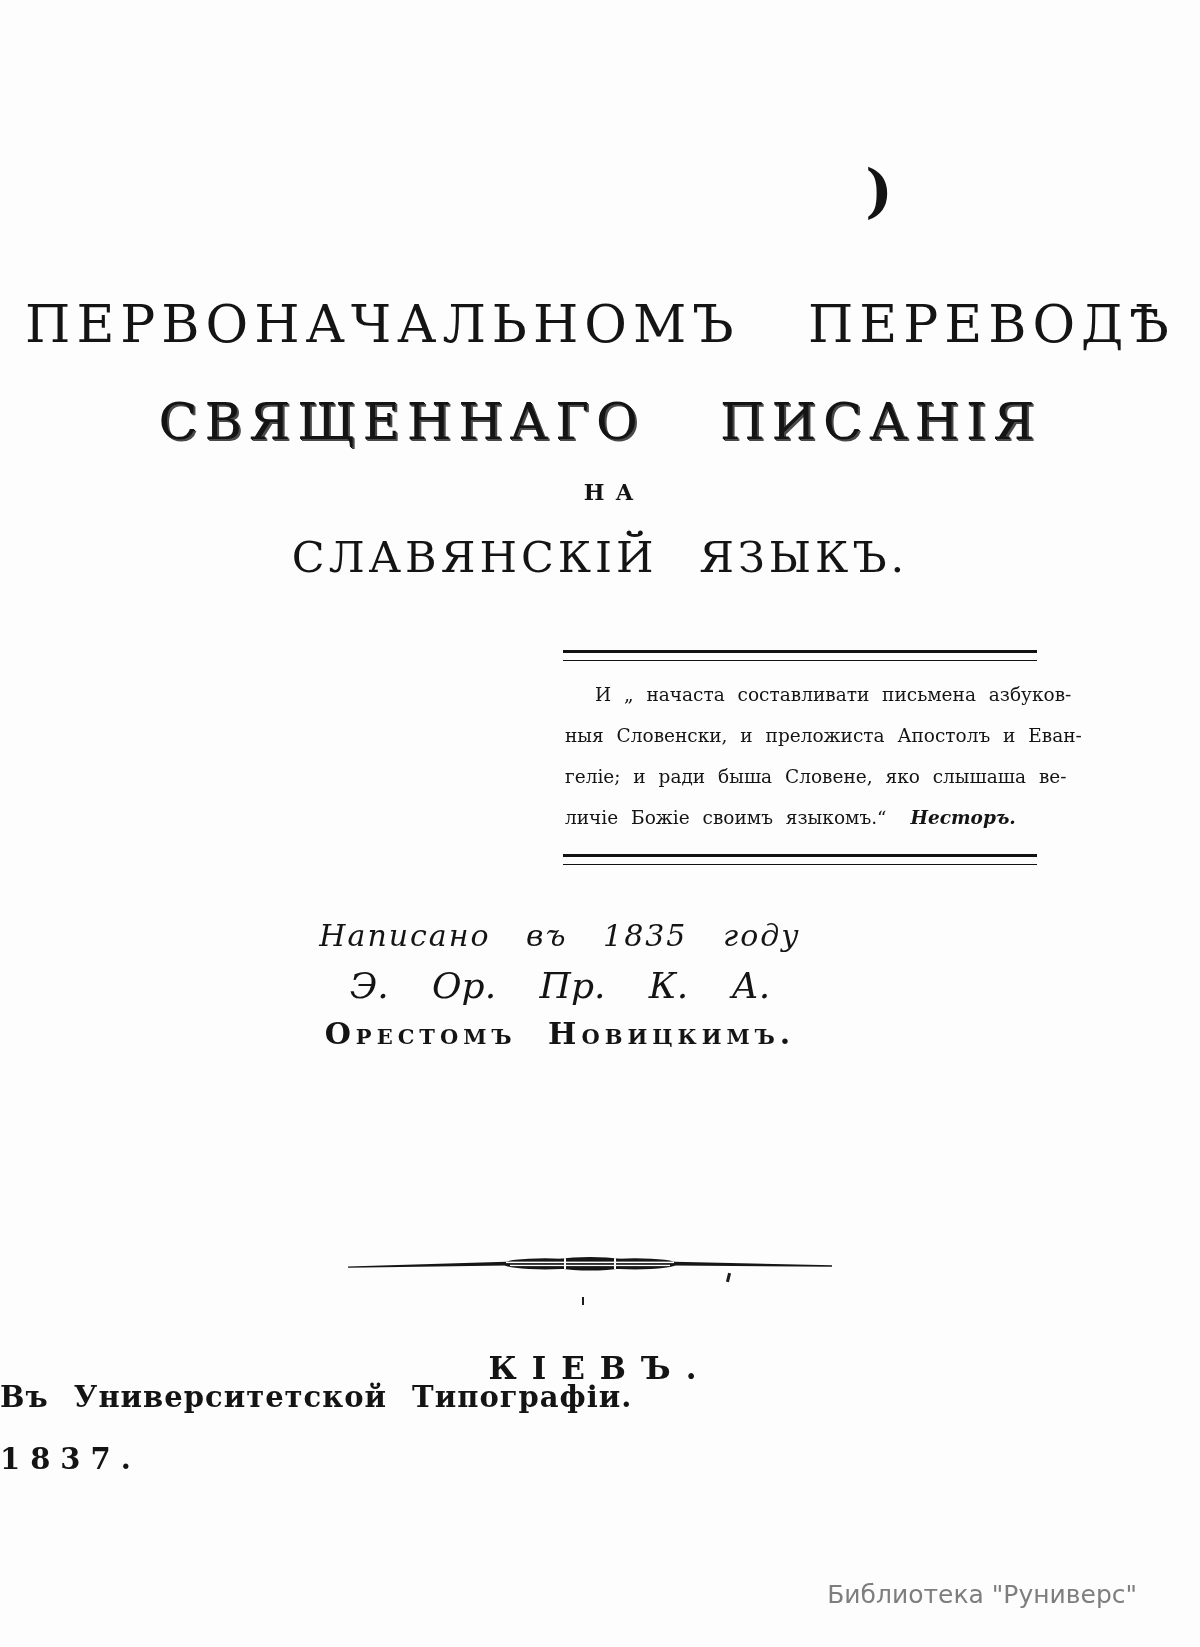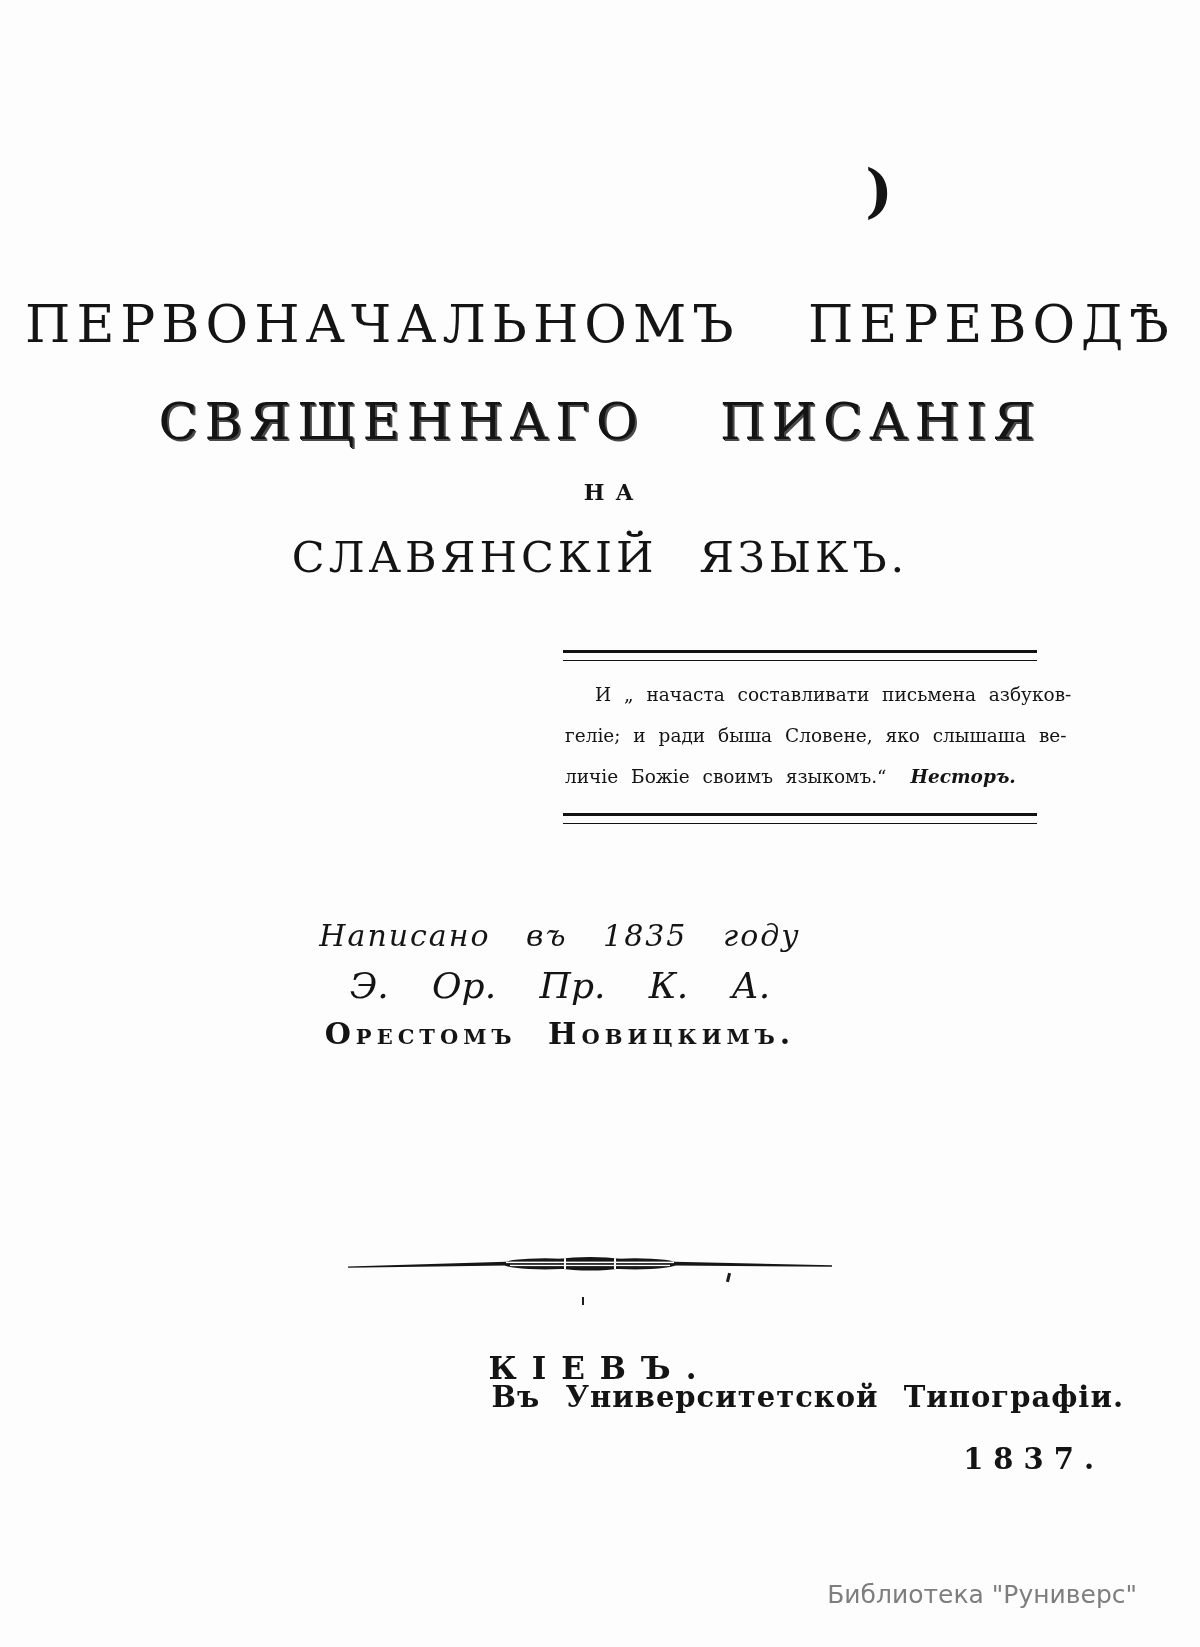--- a/index.html
+++ b/index.html
@@ -36,23 +36,23 @@
   .written-block{position:absolute;top:921px;left:0;right:80px;text-align:center;}
   .written-line{font-style:italic;font-size:30px;letter-spacing:2px;word-spacing:24px;line-height:1;}
   .credentials-line{font-style:italic;font-size:36px;word-spacing:32px;margin-top:17px;line-height:1;}
   .author-line{font-variant:small-caps;font-weight:700;font-size:30px;letter-spacing:5px;word-spacing:16px;margin-top:15px;line-height:1;}
 
   .divider{position:absolute;left:348px;top:1252px;width:484px;height:26px;}
   .speck-1{position:absolute;left:727px;top:1273px;width:3px;height:9px;background:#1c1c1c;transform:rotate(14deg);}
   .speck-2{position:absolute;left:582px;top:1297px;width:2px;height:8px;background:#1c1c1c;}
 
   .city-line{top:1313px;font-size:31px;font-weight:700;letter-spacing:15px;margin-top:40px;}
-  .publisher-line{position:absolute;top:1383px;left:0;right:76px;text-align:right;
+  .publisher-line{position:absolute;top:1383px;left:0;right:76px;text-align:left;
     font-size:29px;font-weight:700;letter-spacing:1px;word-spacing:14px;line-height:1;}
-  .year-line{position:absolute;top:1445px;left:0;right:96px;text-align:right;
+  .year-line{position:absolute;top:1445px;left:0;right:96px;text-align:left;
     font-size:29px;font-weight:700;letter-spacing:10px;line-height:1;}
 
   .watermark{position:absolute;top:1582px;right:63px;
     font-family:"DejaVu Sans","Liberation Sans",sans-serif;
     font-size:25px;color:#7e7e7e;line-height:1;}
 </style>
 </head>
 <body>
 
 <div class="page">
@@ -64,20 +64,21 @@
   <div class="abs centered title-line-2">СВЯЩЕННАГО ПИСАНІЯ</div>
 
   <div class="abs centered title-line-3">НА</div>
 
   <div class="abs centered title-line-4">СЛАВЯНСКІЙ ЯЗЫКЪ.</div>
 
   <div class="epigraph">
     <div class="double-rule"></div>
     <div class="epigraph-text">
       <div class="epigraph-line indent">И „ начаста составливати письмена азбуков-</div>
+      <div class="epigraph-line">ныя Словенски, и преложиста Апостолъ и Еван-</div>
       <div class="epigraph-line">геліе; и ради быша Словене, яко слышаша ве-</div>
       <div class="epigraph-line">
         <span>личіе Божіе своимъ языкомъ.“</span><span class="attribution">Несторъ.</span>
       </div>
     </div>
     <div class="double-rule"></div>
   </div>
 
   <div class="written-block">
     <div class="written-line">Написано въ 1835 году</div>

